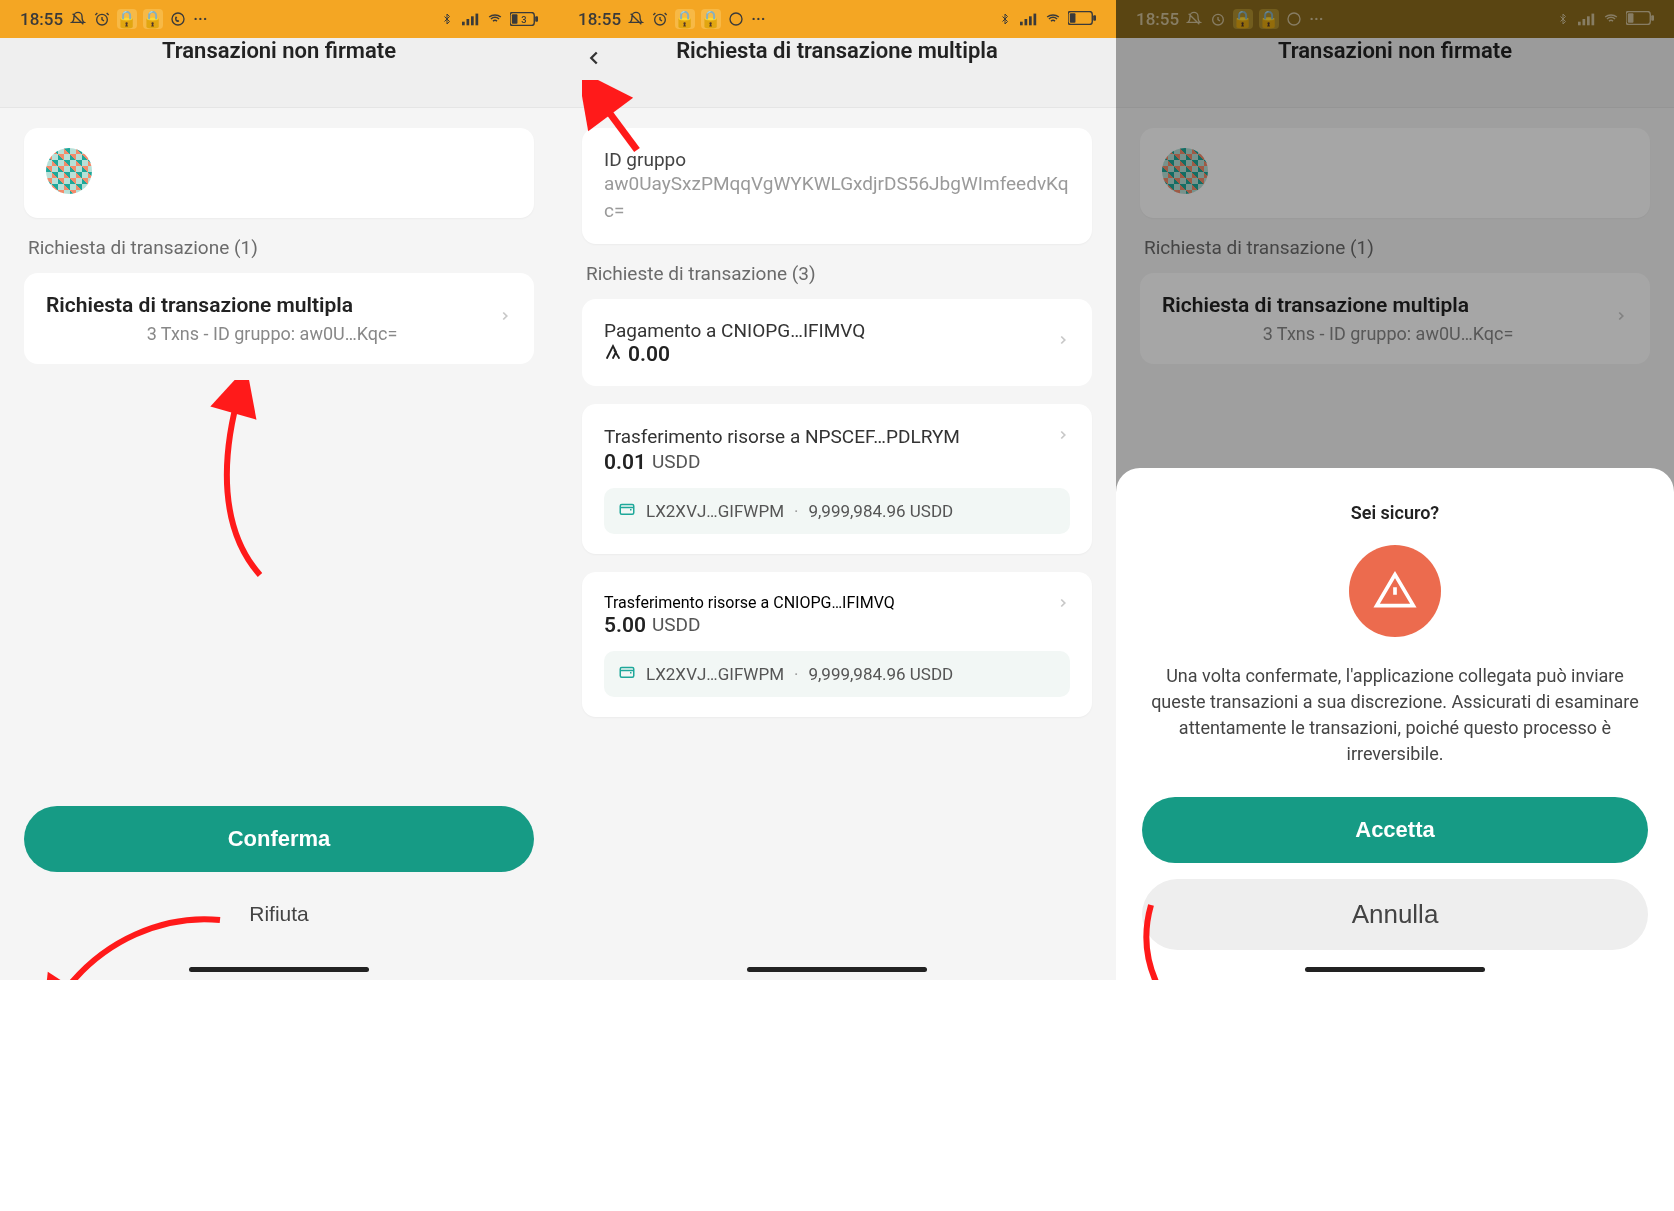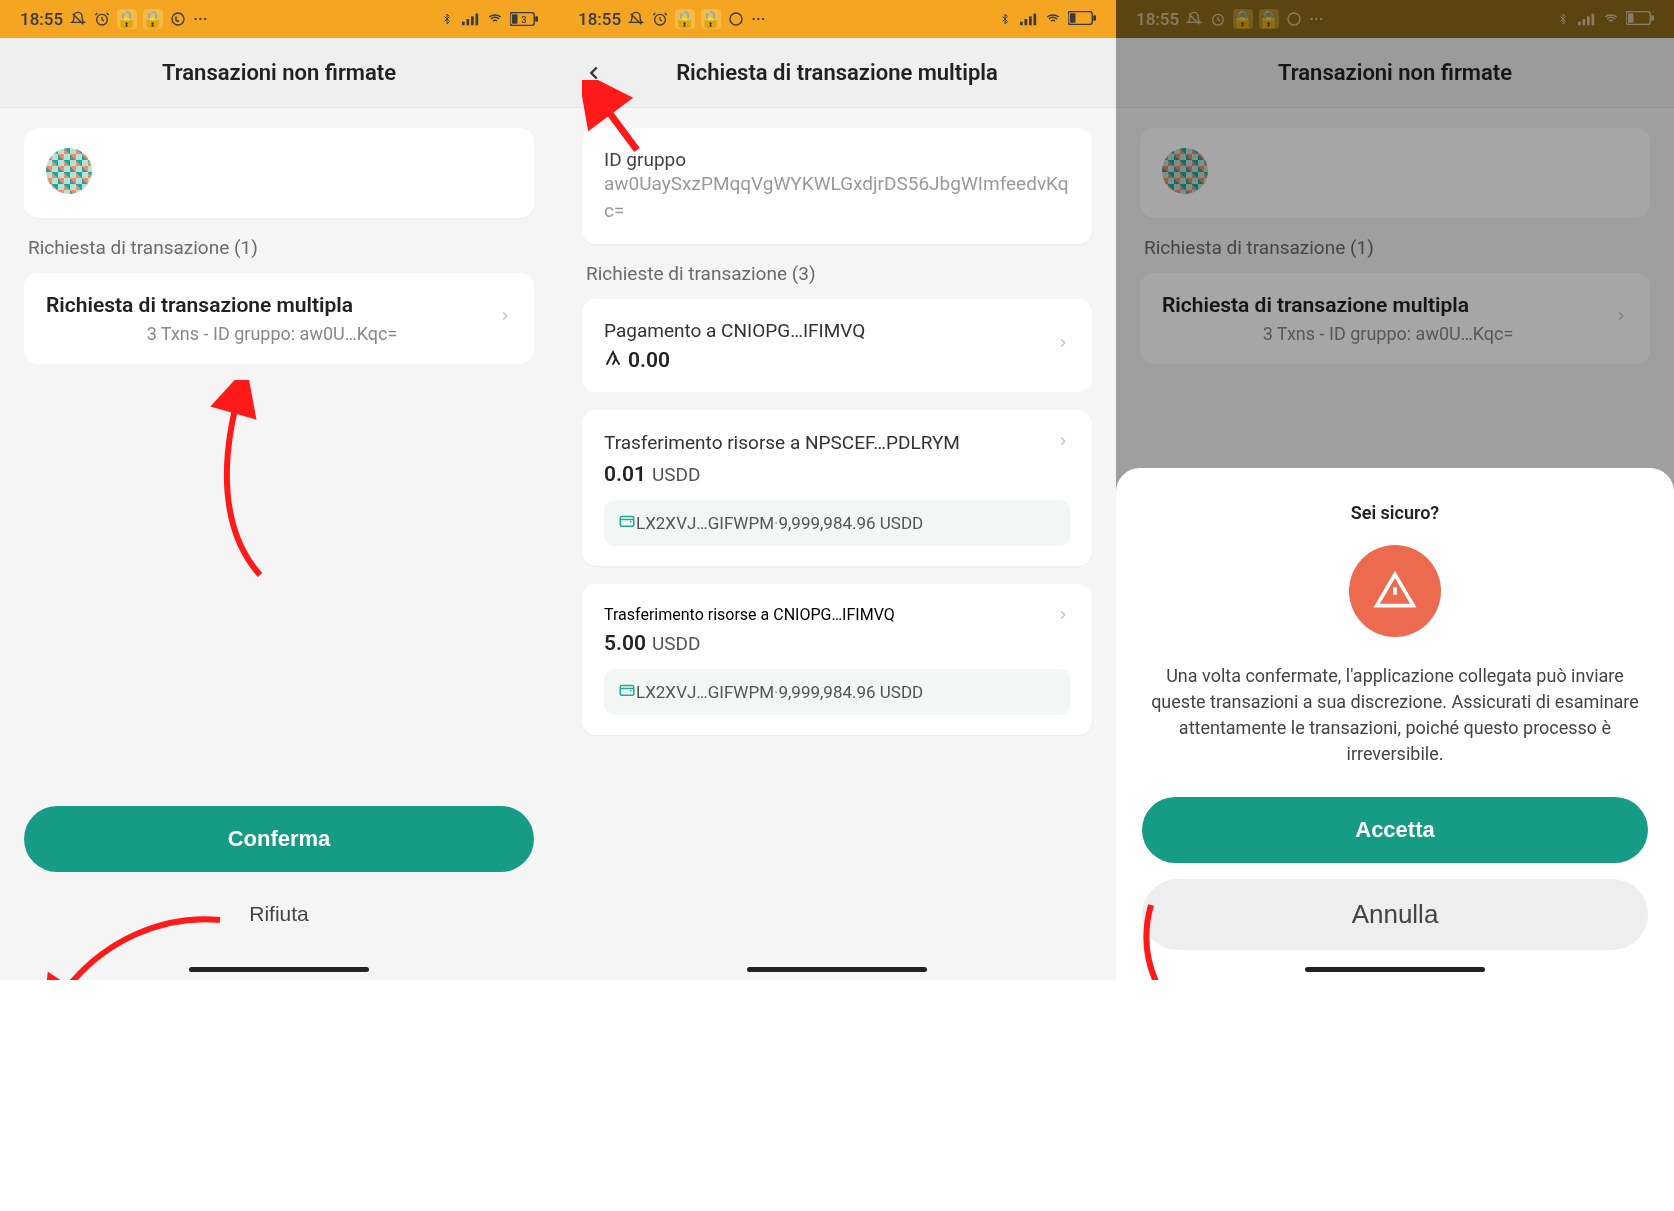--- a/index.html
+++ b/index.html
@@ -30,21 +30,21 @@
   font-weight: 500;
   color: #3a3a3a;
 }
 .statusbar .left, .statusbar .right { display: flex; align-items: center; gap: 6px; }
 .sb-icon { width: 18px; height: 18px; display: inline-flex; align-items: center; justify-content: center; }
 .sb-pill-lock { background: #f7b946; border-radius: 4px; width: 20px; height: 20px; display: inline-flex; align-items: center; justify-content: center; }
 .appbar {
   height: 70px;
   background: #efefef;
   display: flex;
-  align-items: center;
+  align-items: flex-start;
   justify-content: center;
   position: relative;
   border-bottom: 1px solid #e5e5e5;
 }
 .appbar h1 { font-size: 22px; font-weight: 600; color: #222; }
 .back-btn {
   position: absolute;
   left: 16px;
   width: 40px;
   height: 40px;
@@ -80,28 +80,29 @@
   display: flex;
   align-items: center;
   justify-content: space-between;
   margin-bottom: 18px;
   cursor: pointer;
 }
 .list-card .txt { flex: 1; }
 .title { font-size: 21px; font-weight: 600; color: #222; }
 .sub { font-size: 18px; color: #888; margin-top: 6px; text-align: center; }
 .chev { color: #c8c8c8; font-size: 22px; }
-.amount { font-size: 21px; font-weight: 600; color: #222; margin-top: 6px; display: flex; align-items: flex-end; gap: 6px; }
+.amount { font-size: 21px; font-weight: 600; color: #222; display: flex; align-items: flex-start; gap: 6px; }
 .pill-row {
   margin-top: 14px;
   background: #f2f7f5;
   border-radius: 10px;
   padding: 12px 14px;
   display: flex;
   align-items: center;
+  gap: 10px;
   font-size: 17px;
   color: #555;
 }
 .wallet-icon { color: #1ea89a; }
 .dot-sep { color: #999; }
 .bottom-actions {
   position: absolute;
   bottom: 40px;
   left: 0; right: 0;
   padding: 0 24px;

